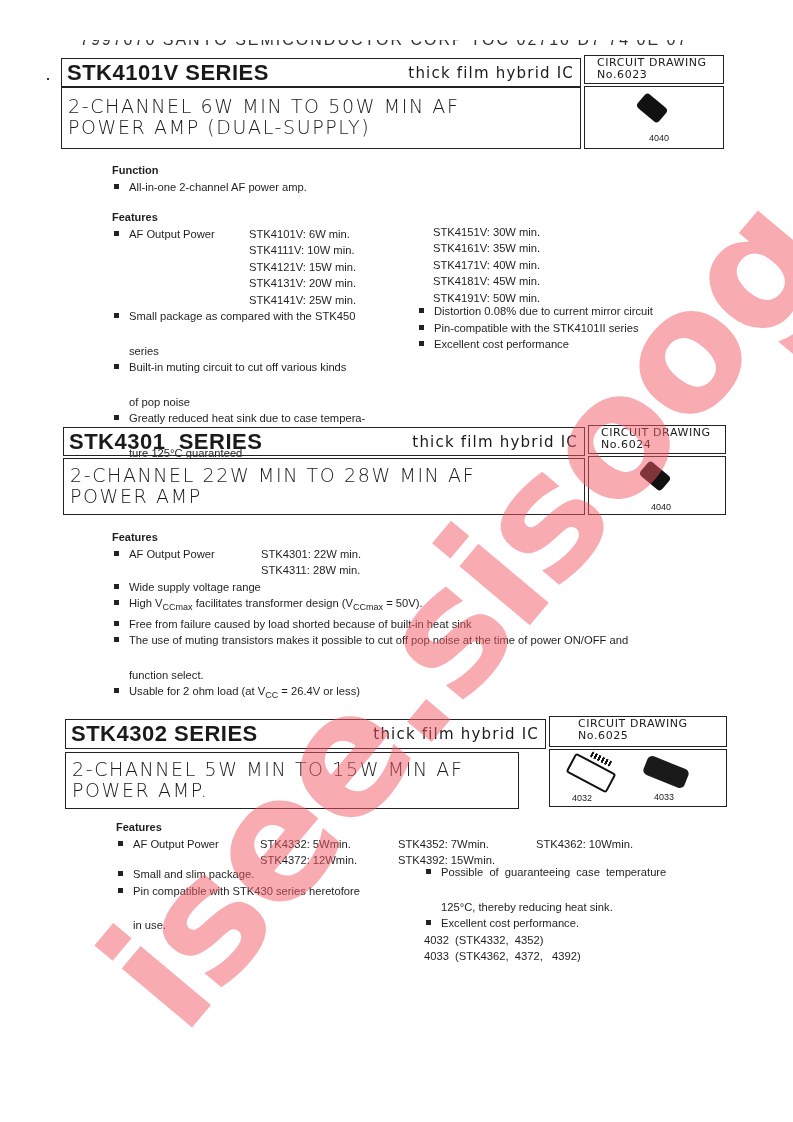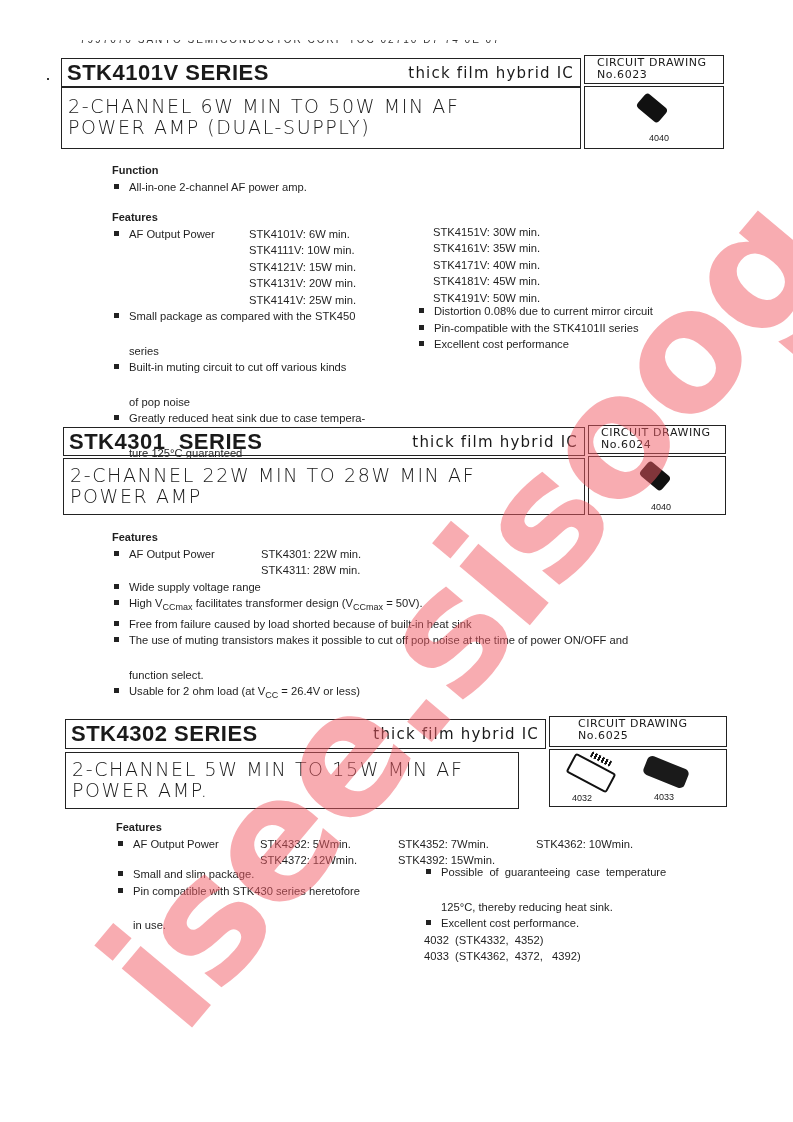--- a/index.html
+++ b/index.html
@@ -1,18 +1,18 @@
 <!DOCTYPE html>
 <html><head>
 <meta charset="utf-8">
 <style>
   html, body { margin:0; padding:0; }
   body { width:793px; height:1122px; background:#ffffff; position:relative; overflow:hidden; font-family:"Liberation Sans", sans-serif; color:#1a1a1a; }
   .abs { position:absolute; }
-  .topline { left:80px; top:40px; width:650px; height:10px; overflow:hidden; font-size:10px; letter-spacing:2px; color:#333; line-height:8px; white-space:nowrap; }
+  .topline { left:80px; top:40px; width:650px; height:10px; overflow:hidden; font-size:16px; letter-spacing:2px; color:#333; line-height:8px; white-space:nowrap; }
   .topline span { display:inline-block; transform:translateY(-4px); }
   .dot { left:47px; top:78px; width:2px; height:2px; background:#333; }
 
   .box { position:absolute; border:1.3px solid #222; box-sizing:border-box; background:transparent; }
   .series-title { font-family:"Liberation Sans", sans-serif; font-weight:bold; font-size:22px; letter-spacing:0.5px; position:absolute; left:5px; top:1px; white-space:nowrap; }
   .tfh { position:absolute; right:6px; top:5px; font-size:15px; letter-spacing:1.2px; font-family:"DejaVu Sans", sans-serif; white-space:nowrap; }
   .subtitle { position:absolute; left:6px; top:8px; font-family:"DejaVu Sans", sans-serif; font-size:19px; letter-spacing:1.6px; line-height:21px; font-weight:300; white-space:pre-line; }
   .cd { position:absolute; left:12px; top:1px; font-size:11px; line-height:12px; letter-spacing:0.6px; font-family:"DejaVu Sans", sans-serif; }
   .pkg-label { position:absolute; font-size:9px; font-family:"Liberation Sans", sans-serif; }
 

